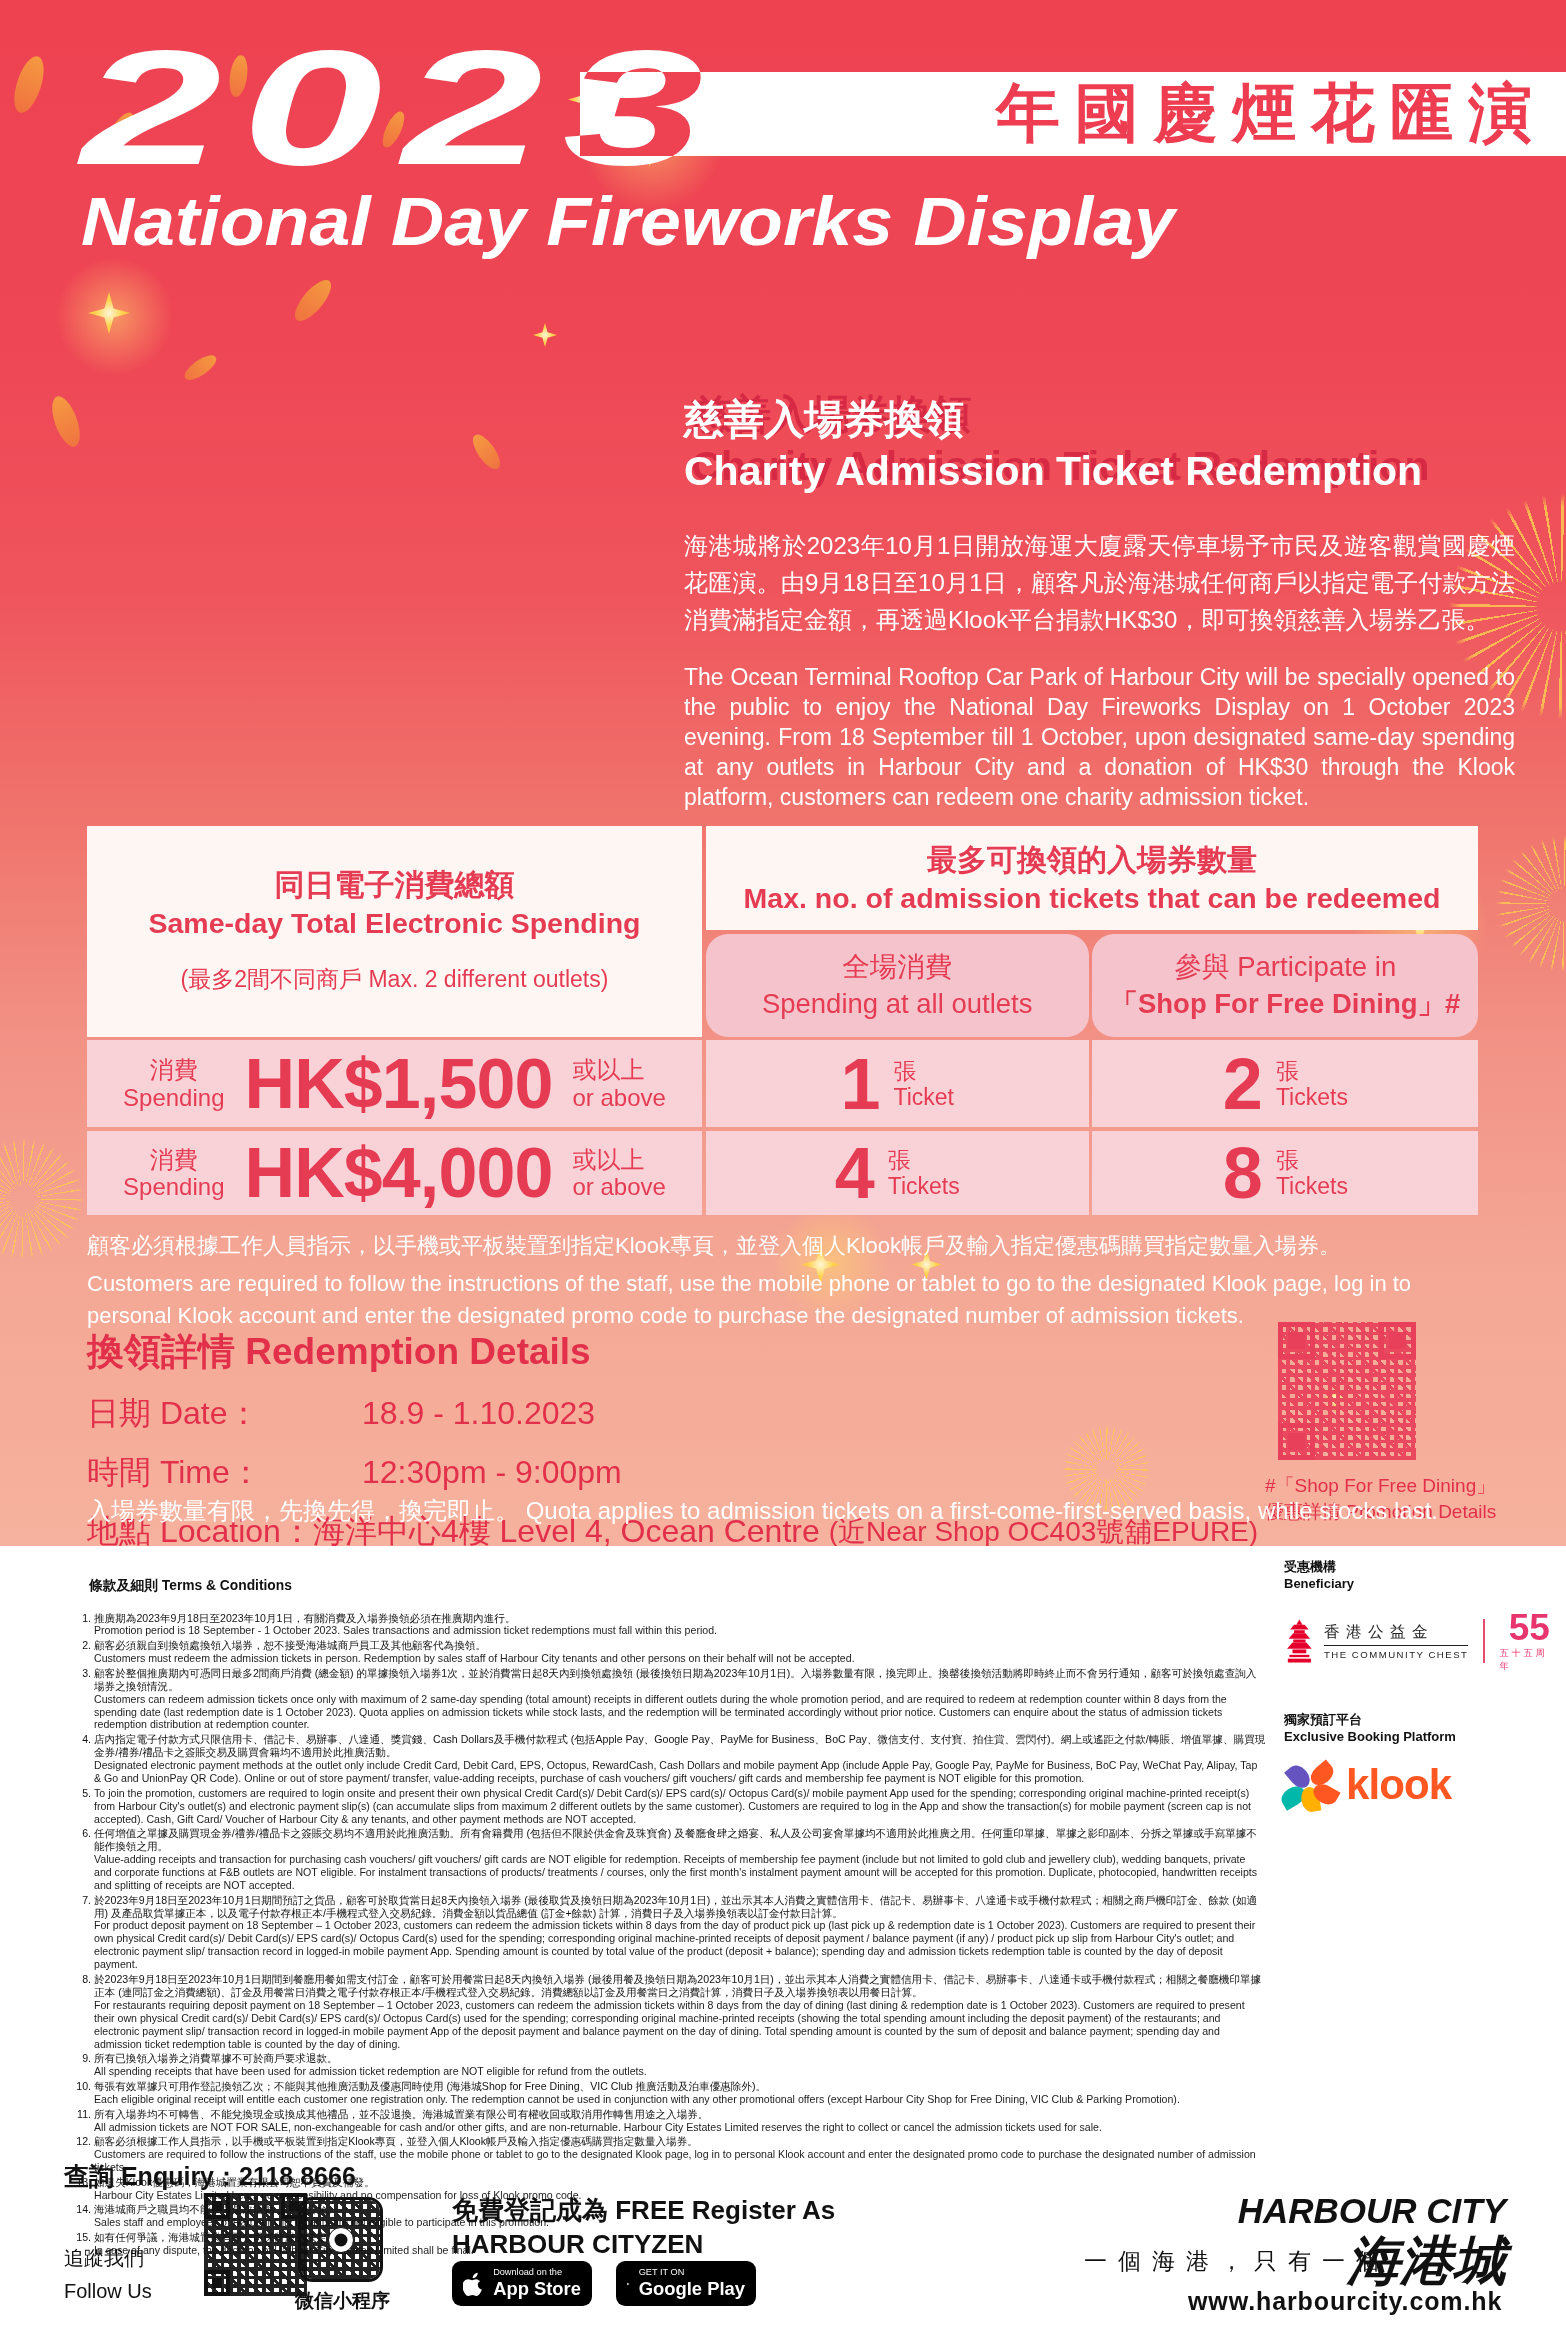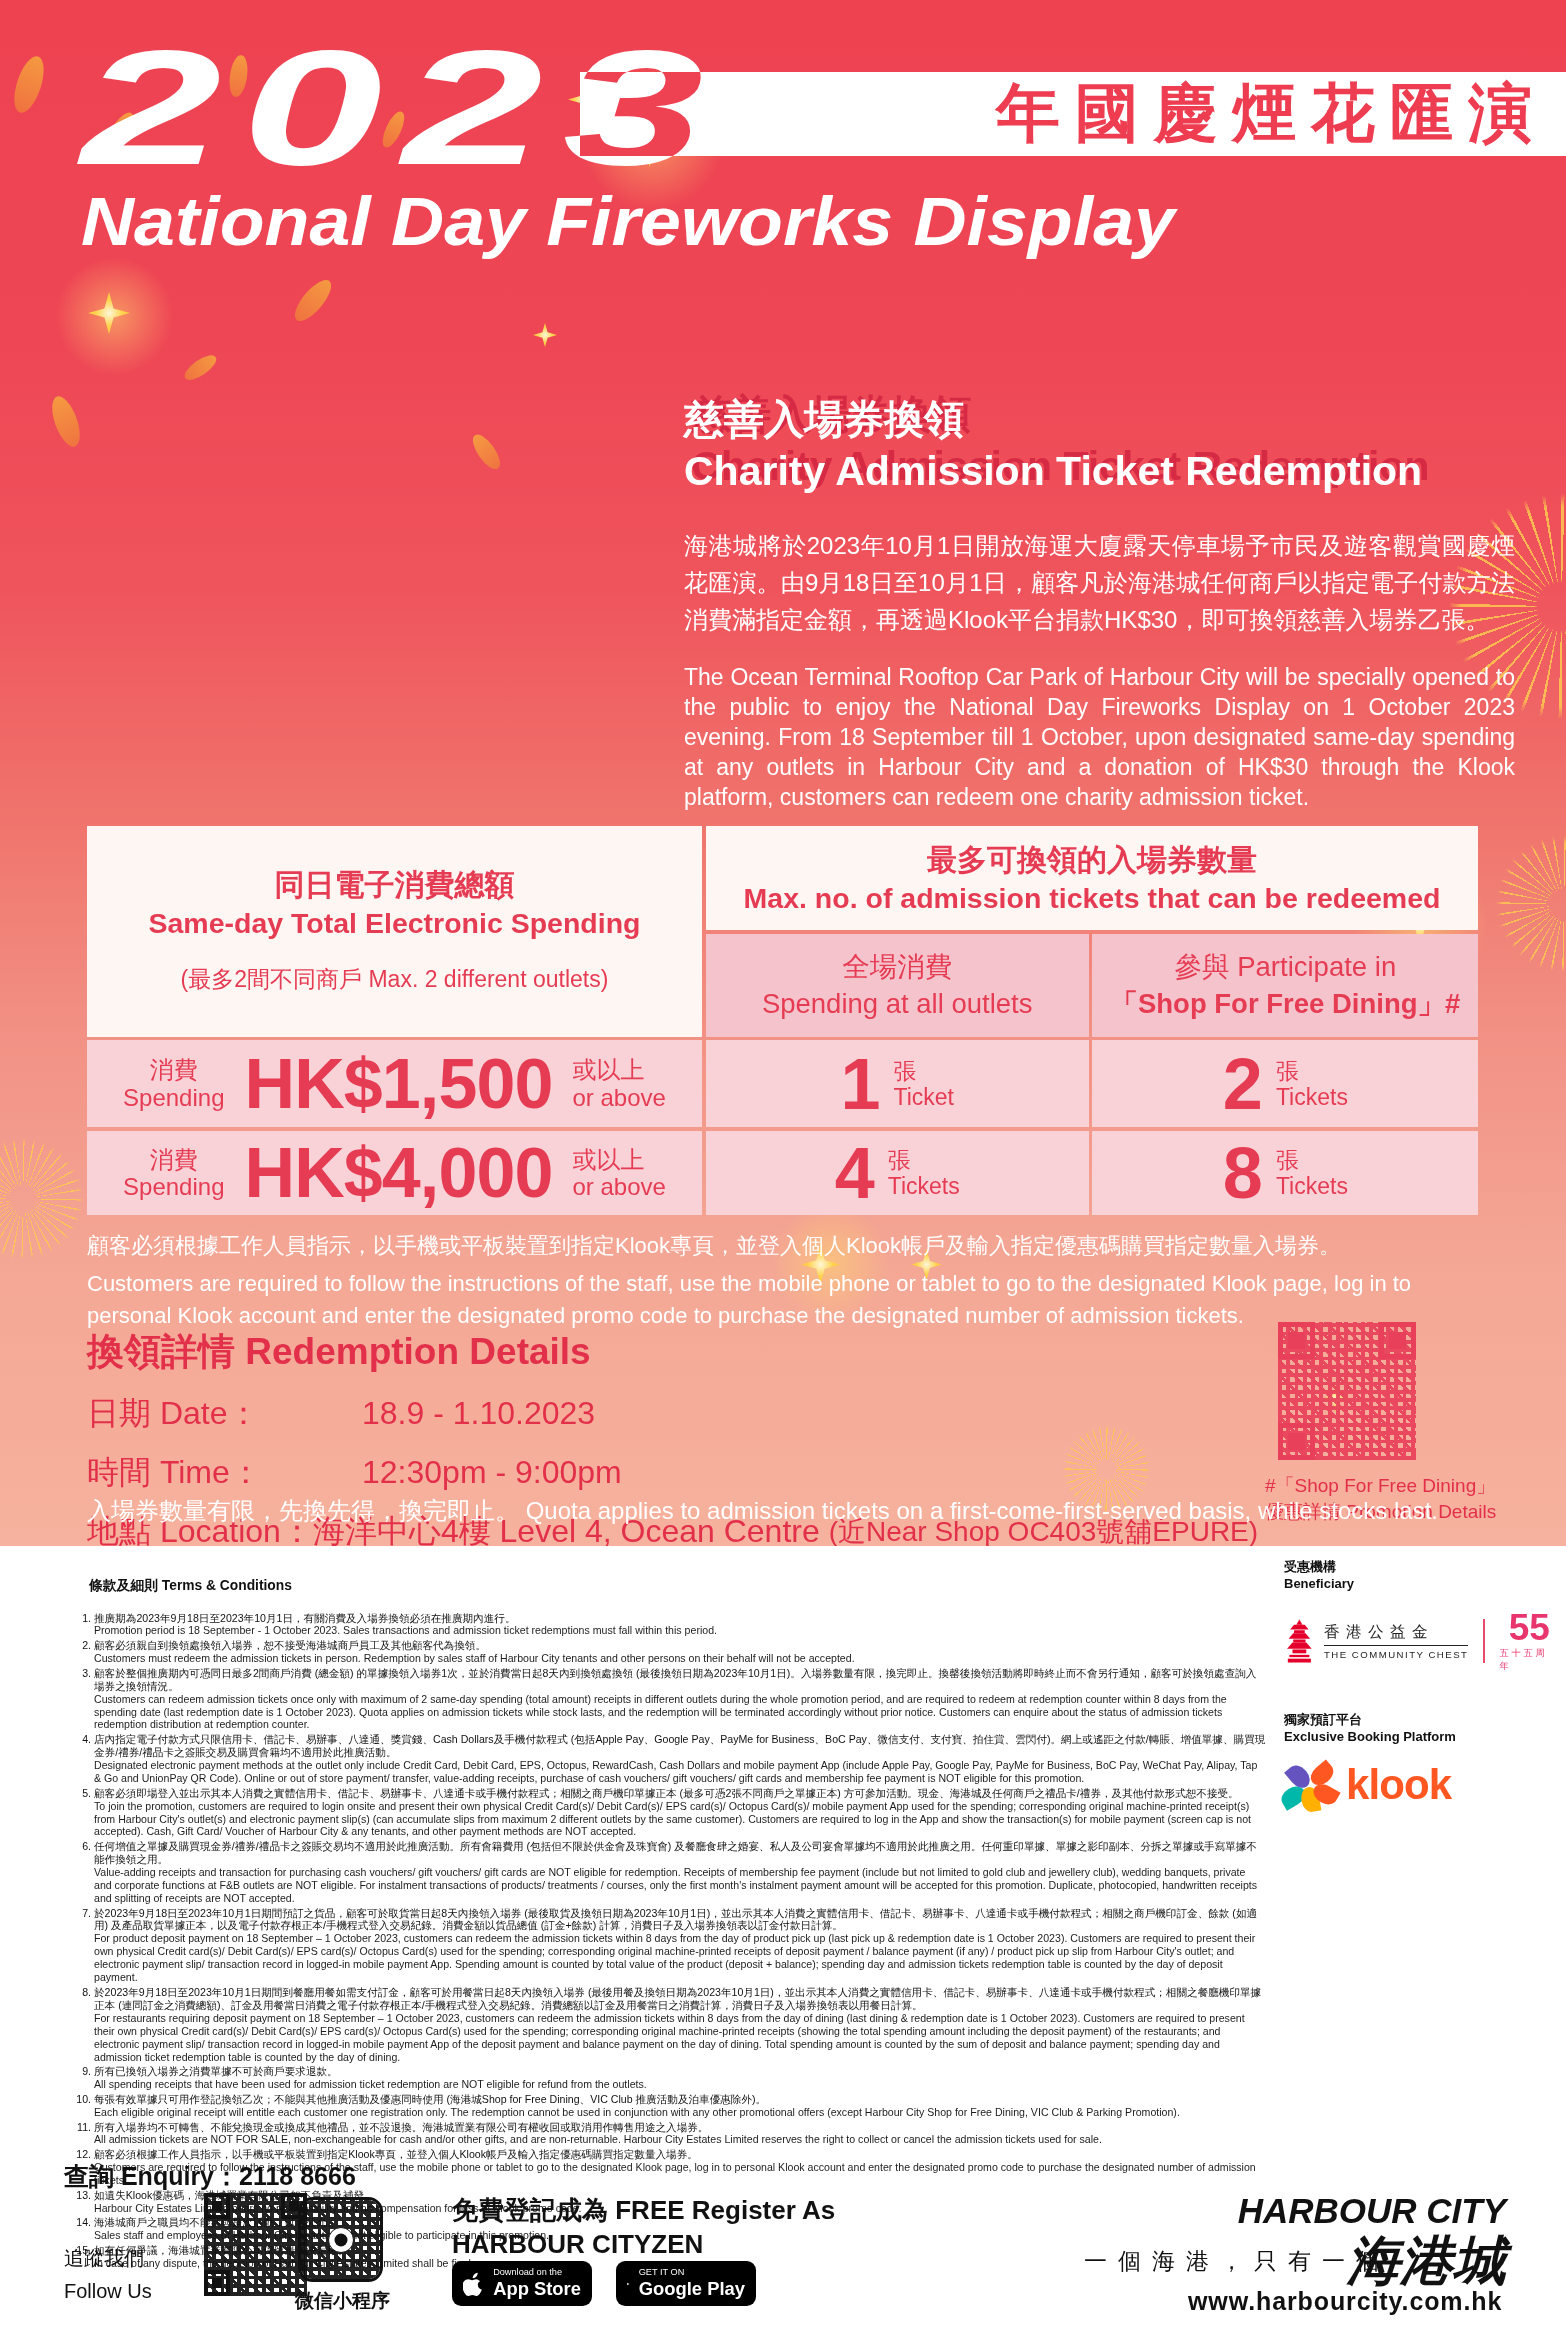--- a/index.html
+++ b/index.html
@@ -43,21 +43,21 @@
   .ch-en{font-size:41px;font-weight:900;color:#fff;text-shadow:7.3px -4.6px 0 #d62a44;line-height:1.2;margin-top:3.7px;}
   .intro-zh{margin-top:31px;font-size:24px;line-height:37px;color:#fff;text-align:justify;}
   .intro-en{margin-top:24px;font-size:23px;line-height:30px;color:#fff;text-align:justify;}
   
   .spend-table{
     position:absolute;left:87px;top:826px;width:1391px;
     display:grid;grid-template-columns:615px 383px 386px;
     grid-template-rows:104px 103px 87px 84px;gap:3.7px;color:#e63c53;text-align:center;
   }
   .cell{display:flex;flex-direction:column;align-items:center;justify-content:center;}
-  .c-white{background:#fdf6f3;} .c-pink{background:#f5c3cc;} .c-rose{background:#f9d2d8;}
+  .c-white{background:#fdf6f3;} .c-pink{background:#f5c3cc;border-radius:22px;} .c-rose{background:#f9d2d8;}
   .cell-col1-hdr{grid-column:1;grid-row:1/3;}
   .cell-col2-hdr{grid-column:2/4;grid-row:1;}
   .h-zh{font-size:30px;font-weight:bold;line-height:40px;}
   .h-en{font-size:28.5px;font-weight:bold;line-height:37px;}
   .h-note{font-size:23px;line-height:35px;margin-top:20px;}
   .s-line{font-size:27.5px;line-height:37px;}
   .s-bold{font-size:27.5px;line-height:37px;font-weight:bold;}
   .spend-row{flex-direction:row;gap:20px;}
   .stack{display:flex;flex-direction:column;font-size:24px;line-height:27.5px;}
   .amount{font-size:70px;font-weight:bold;letter-spacing:-0.9px;}
@@ -345,21 +345,20 @@
       </li>
     <li>
         <div class="t-zh">顧客於整個推廣期內可憑同日最多2間商戶消費 (總金額) 的單據換領入場券1次，並於消費當日起8天內到換領處換領 (最後換領日期為2023年10月1日)。入場券數量有限，換完即止。換罄後換領活動將即時終止而不會另行通知，顧客可於換領處查詢入場券之換領情況。</div>
         <div class="t-en">Customers can redeem admission tickets once only with maximum of 2 same-day spending (total amount) receipts in different outlets during the whole promotion period, and are required to redeem at redemption counter within 8 days from the spending date (last redemption date is 1 October 2023). Quota applies on admission tickets while stock lasts, and the redemption will be terminated accordingly without prior notice. Customers can enquire about the status of admission tickets redemption distribution at redemption counter.</div>
       </li>
     <li>
         <div class="t-zh">店內指定電子付款方式只限信用卡、借記卡、易辦事、八達通、獎賞錢、Cash Dollars及手機付款程式 (包括Apple Pay、Google Pay、PayMe for Business、BoC Pay、微信支付、支付寶、拍住賞、雲閃付)。網上或遙距之付款/轉賬、增值單據、購買現金券/禮券/禮品卡之簽賬交易及購買會籍均不適用於此推廣活動。</div>
         <div class="t-en">Designated electronic payment methods at the outlet only include Credit Card, Debit Card, EPS, Octopus, RewardCash, Cash Dollars and mobile payment App (include Apple Pay, Google Pay, PayMe for Business, BoC Pay, WeChat Pay, Alipay, Tap &amp; Go and UnionPay QR Code). Online or out of store payment/ transfer, value-adding receipts, purchase of cash vouchers/ gift vouchers/ gift cards and membership fee payment is NOT eligible for this promotion.</div>
       </li>
     <li>
-        <div class="t-zh">顧客必須即場登入並出示其本人消費之實體信用卡、借記卡、易辦事卡、八達通卡或手機付款程式；相關之商戶機印單據正本 (最多可憑2張不同商戶之單據正本) 方可參加活動。現金、海港城及任何商戶之禮品卡/禮券，及其他付款形式恕不接受。</div>
         <div class="t-en">To join the promotion, customers are required to login onsite and present their own physical Credit Card(s)/ Debit Card(s)/ EPS card(s)/ Octopus Card(s)/ mobile payment App used for the spending; corresponding original machine-printed receipt(s) from Harbour City's outlet(s) and electronic payment slip(s) (can accumulate slips from maximum 2 different outlets by the same customer). Customers are required to log in the App and show the transaction(s) for mobile payment (screen cap is not accepted). Cash, Gift Card/ Voucher of Harbour City &amp; any tenants, and other payment methods are NOT accepted.</div>
       </li>
     <li>
         <div class="t-zh">任何增值之單據及購買現金券/禮券/禮品卡之簽賬交易均不適用於此推廣活動。所有會籍費用 (包括但不限於供金會及珠寶會) 及餐廳食肆之婚宴、私人及公司宴會單據均不適用於此推廣之用。任何重印單據、單據之影印副本、分拆之單據或手寫單據不能作換領之用。</div>
         <div class="t-en">Value-adding receipts and transaction for purchasing cash vouchers/ gift vouchers/ gift cards are NOT eligible for redemption. Receipts of membership fee payment (include but not limited to gold club and jewellery club), wedding banquets, private and corporate functions at F&amp;B outlets are NOT eligible. For instalment transactions of products/ treatments / courses, only the first month's instalment payment amount will be accepted for this promotion. Duplicate, photocopied, handwritten receipts and splitting of receipts are NOT accepted.</div>
       </li>
     <li>
         <div class="t-zh">於2023年9月18日至2023年10月1日期間預訂之貨品，顧客可於取貨當日起8天內換領入場券 (最後取貨及換領日期為2023年10月1日)，並出示其本人消費之實體信用卡、借記卡、易辦事卡、八達通卡或手機付款程式；相關之商戶機印訂金、餘款 (如適用) 及產品取貨單據正本，以及電子付款存根正本/手機程式登入交易紀錄。消費金額以貨品總值 (訂金+餘款) 計算，消費日子及入場券換領表以訂金付款日計算。</div>
         <div class="t-en">For product deposit payment on 18 September – 1 October 2023, customers can redeem the admission tickets within 8 days from the day of product pick up (last pick up &amp; redemption date is 1 October 2023). Customers are required to present their own physical Credit card(s)/ Debit Card(s)/ EPS card(s)/ Octopus Card(s) used for the spending; corresponding original machine-printed receipts of deposit payment / balance payment (if any) / product pick up slip from Harbour City's outlet; and electronic payment slip/ transaction record in logged-in mobile payment App. Spending amount is counted by total value of the product (deposit + balance); spending day and admission tickets redemption table is counted by the day of deposit payment.</div>
       </li>

